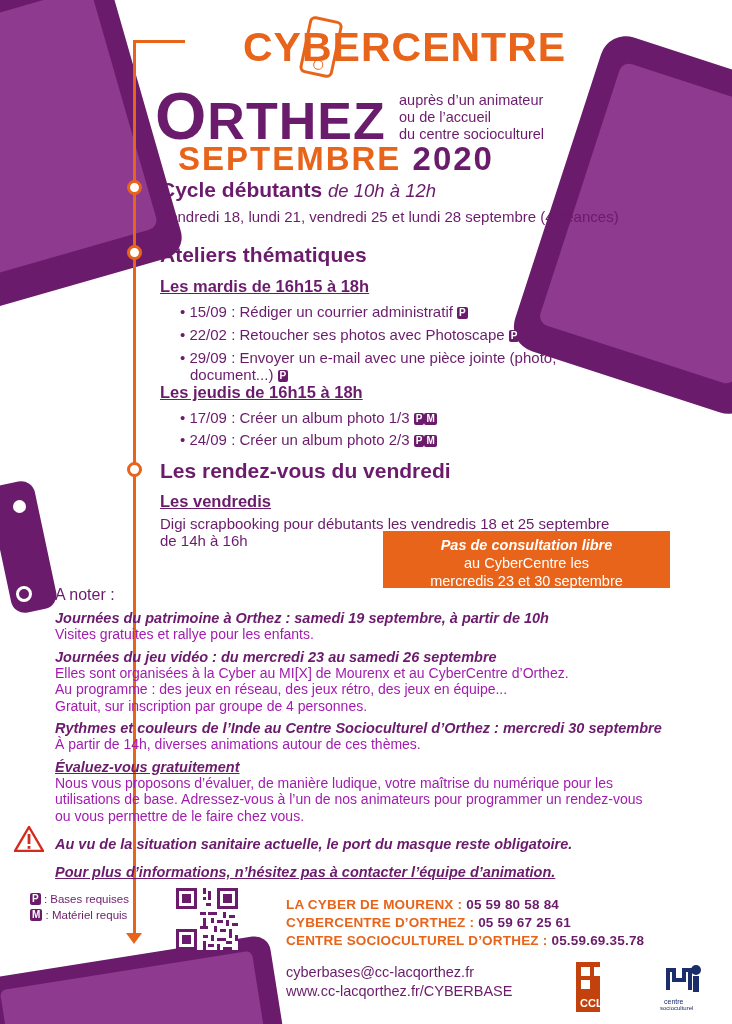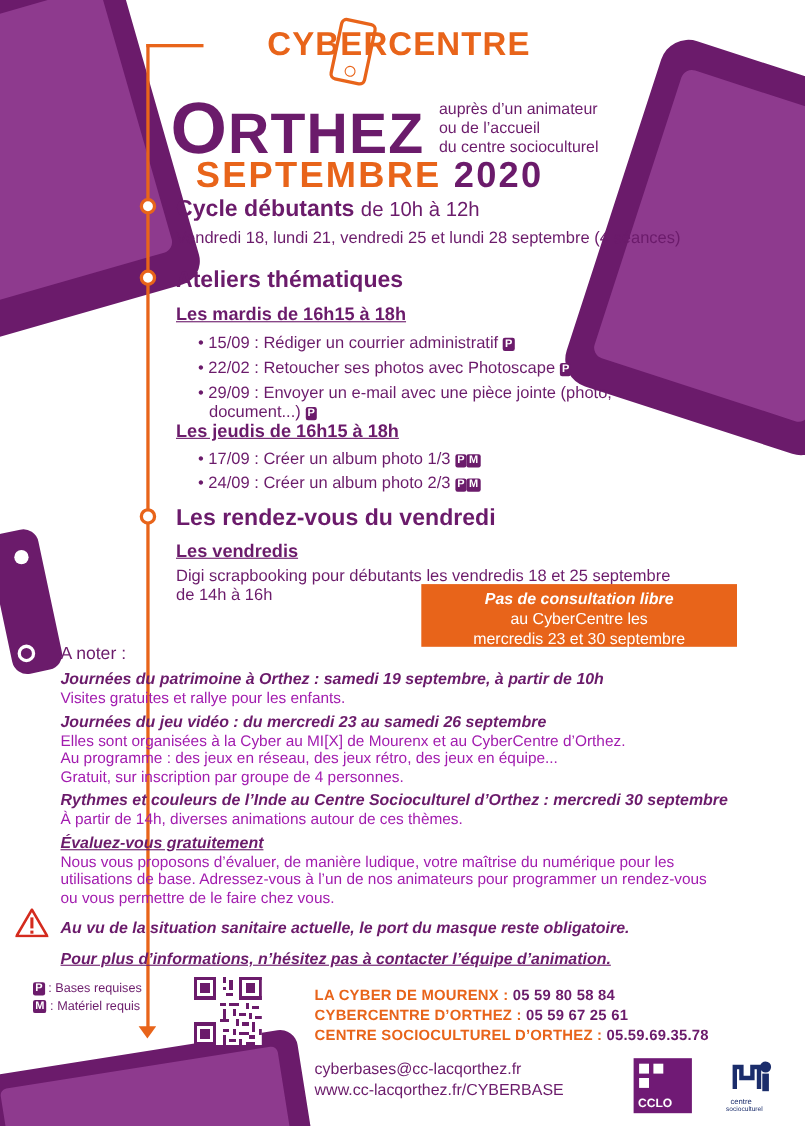--- a/index.html
+++ b/index.html
@@ -63,21 +63,21 @@
   }
   .phone-top-white:after{
     content:""; position:absolute; left:50%; bottom:3px; margin-left:-4px;
     width:8px;height:8px;border:1.5px solid #E8641A;border-radius:50%;
   }
 
   
   .header { position:absolute; left:0; top:0; width:732px; height:185px; z-index:5; }
   .cyber-title {
     position:absolute; left:243px; top:24px;
-    font-size:30px; font-weight:bold; letter-spacing:1px;
+    font-size:41px; font-weight:bold; letter-spacing:1px;
     color:#E8641A; font-family:"Liberation Sans", sans-serif;
   }
   .orthez {
     position:absolute; left:155px; top:78px;
     font-size:52px; font-weight:bold; color:#6B1B6B; letter-spacing:1px;
   }
   .orthez .bigO { font-size:66px; }
   .septembre {
     position:absolute; left:178px; top:140px;
     font-size:33px; font-weight:bold; color:#E8641A; letter-spacing:2px;
@@ -113,21 +113,21 @@
   .tl-hook {
     position:absolute; left:133px; top:40px; width:3px; height:148px; background:#E8641A; z-index:2;
   }
   .tl-hook-h {
     position:absolute; left:133px; top:40px; width:52px; height:3px; background:#E8641A; z-index:2;
   }
 
   
   .content { position:absolute; left:0; top:0; width:732px; z-index:6; }
   .sec-title { font-size:21px; color:#6B1B6B; font-weight:bold; }
-  .sec-title .light { font-weight:normal; font-size:18.5px; }
+  .sec-title .light { font-weight:normal; font-size:18.5px;font-style:italic; }
   .sub-underline {
     font-size:16.5px; color:#6B1B6B; font-weight:bold; text-decoration:underline;
   }
   .body-line { font-size:15px; color:#6B1B6B; }
   .bulletrow { font-size:15px; color:#6B1B6B; }
 
   .blk { position:absolute; }
 
   .badge {
     display:inline-block; background:#6B1B6B; color:#fff; font-size:10px;
@@ -162,22 +162,22 @@
   
   .qr { position:absolute; left:176px; top:888px; width:62px; height:62px; z-index:6; }
 
   
   .contacts { position:absolute; left:286px; top:897px; z-index:6; }
   .c-row { font-size:13.5px; color:#E8641A; font-weight:bold; margin-bottom:3px; letter-spacing:.2px;}
   .c-row .num { color:#6B1B6B; font-weight:bold; }
   .weblines { position:absolute; left:286px; top:963px; font-size:14.5px; color:#6B1B6B; z-index:6; line-height:19px;}
 
   .logo-cclo {
-    position:absolute; left:576px; top:962px; width:53px; height:50px; z-index:6;
-    background:#701a75;
+    position:absolute; left:576px; top:962px; width:24px; height:50px; z-index:6;
+    background:#c2410c;
   }
   .logo-cclo .w { position:absolute; left:4px; bottom:3px; color:#fff; font-size:11px; font-weight:bold; }
   .logo-cclo .sq { position:absolute; background:#fff; }
   .logo-csc { position:absolute; left:660px; top:960px; width:50px; height:52px; z-index:6; }
 </style>
 </head>
 <body>
 
 <div class="tablet-left"></div>
 <div class="tablet-left-screen"></div>

